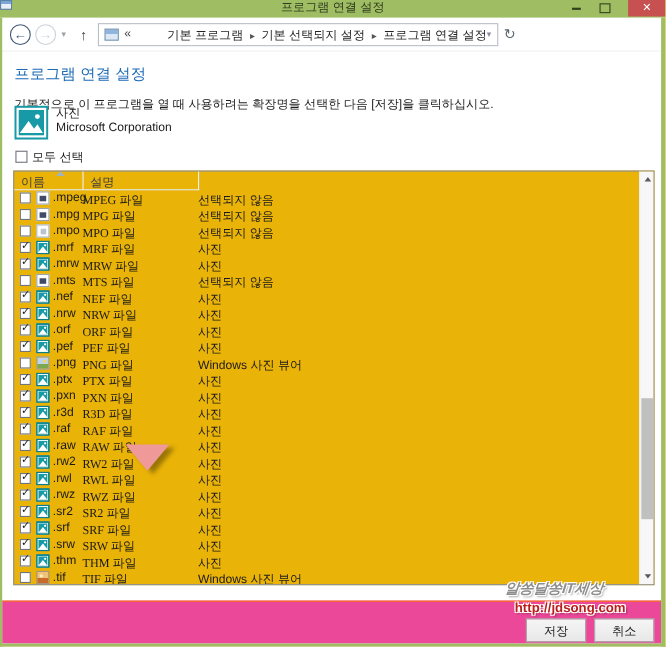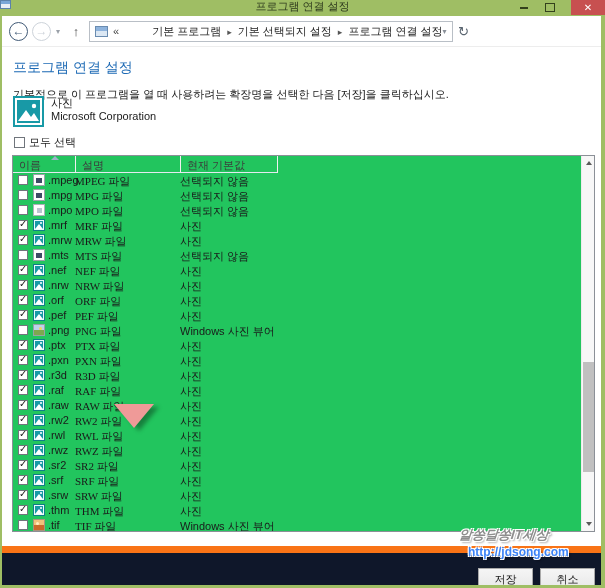--- a/index.html
+++ b/index.html
@@ -52,21 +52,21 @@
   .instruction { position:absolute; left:11px; top:40px; font-size:11px; color:#1a1a1a; }
   .app-block { position:absolute; left:11px; top:49px; display:flex; }
   .app-icon { width:31px; height:31px; flex:0 0 auto; }
   .app-meta { margin-left:7px; padding-top:1px; font-size:11px; line-height:13px; }
   .selall { position:absolute; left:12px; top:88px; display:flex; align-items:center; font-size:11px; }
   .cb { display:inline-block; width:11px; height:11px; border:1px solid #70757c; background:#fff; position:relative; flex:0 0 auto; }
   .cb.checked::after { content:"✓"; position:absolute; top:-3px; left:0; font-size:11px; font-weight:bold; color:#1c1c1c; }
   .selall .selall-label { margin-left:4px;text-align:center; }
 
   
-  .listbox { position:absolute; left:10px; top:108px; width:583px; height:377px; border:1px solid #8b9097; background:#22c55e; }
+  .listbox { position:absolute; left:10px; top:108px; width:583px; height:377px; border:1px solid #8b9097; background:#eab308; }
   .lheader { position:absolute; top:0; left:0; right:13px; height:17px; display:flex; font-size:11px; color:#3c3c3c; }
   .hcell { padding:2px 0 0 6px; border-right:1px solid #f0f0f0; border-bottom:1px solid #e4eaf1; position:relative; }
   .hc1 { width:63px; }
   .hc2 { width:105px; }
   .hc3 { width:97px; }
   .hrest { flex:1; border-right:none; border-bottom:none; }
   .sort-up { position:absolute; top:0; left:38px; width:0; height:0; border-left:4px solid transparent; border-right:4px solid transparent; border-bottom:4px solid #9db3c8; }
   .lrows { position:absolute; top:17px; left:0; right:13px; bottom:0; overflow:hidden; }
   .lrow { position:relative; height:15px; font-size:11px; }
   .lrow .cb { position:absolute; left:5px; top:2px; width:10px; height:10px; }
@@ -89,28 +89,28 @@
 
   
   .vscroll { position:absolute; top:0; right:0; bottom:0; width:13px; background:#f7f7f7; border-left:1px solid #ececec; }
   .sb-up, .sb-down { position:absolute; left:0; width:13px; height:14px; display:flex; align-items:center; justify-content:center; }
   .sb-up { top:0; } .sb-down { bottom:0; }
   .sb-up::after { content:""; border-left:3px solid transparent; border-right:3px solid transparent; border-bottom:4px solid #5a5a5a; }
   .sb-down::after { content:""; border-left:3px solid transparent; border-right:3px solid transparent; border-top:4px solid #5a5a5a; }
   .sb-thumb { position:absolute; left:1px; width:11px; top:206px; height:110px; background:#c0c0c0; }
 
   
-  .footer { position:absolute; left:0; right:0; bottom:0; height:39px; background:#0f172a; border-top:7px solid #f97316; }
+  .footer { position:absolute; left:0; right:0; bottom:0; height:39px; background:#ec4899; border-top:1px solid #f97316; }
   .btn { position:absolute; top:15px; height:22px; width:55px; font-size:11px; background:linear-gradient(180deg,#f5f5f5,#e8e8e8); border:1px solid #a9a9a9; display:flex; align-items:center; justify-content:center; color:#1a1a1a; }
   .btn-save { left:476px; }
   .btn-cancel { left:538px; }
 
   
   .watermark1 { position:absolute; left:459px; top:526px; font-size:13px; font-weight:bold; font-style:italic; color:#8e8e8e; text-shadow:1px 1px 0 #fff,-1px -1px 0 #fff,1px -1px 0 #fff,-1px 1px 0 #fff, 2px 2px 2px rgba(0,0,0,.35); transform:skewX(-6deg); z-index:8; white-space:nowrap; }
-  .watermark2 { position:absolute; left:468px; top:545px; font-size:12px; font-weight:bold; color:#3b82f6; text-shadow:1px 1px 0 #fff,-1px -1px 0 #fff,1px -1px 0 #fff,-1px 1px 0 #fff, 2px 2px 2px rgba(0,0,0,.35); z-index:8; white-space:nowrap; }
+  .watermark2 { position:absolute; left:468px; top:545px; font-size:12px; font-weight:bold; color:#b91c1c; text-shadow:1px 1px 0 #fff,-1px -1px 0 #fff,1px -1px 0 #fff,-1px 1px 0 #fff, 2px 2px 2px rgba(0,0,0,.35); z-index:8; white-space:nowrap; }
   .pointer-tri { position:absolute; left:114px; top:404px; width:0; height:0; border-left:20px solid transparent; border-right:20px solid transparent; border-top:24px solid #ef9a98; filter:drop-shadow(5px 3px 2px rgba(0,0,0,.35)); z-index:7; }
 </style>
 </head>
 <body>
 
 <div class="titlebar">
   <div class="win-corner-icon"></div>
   <div class="title-text">프로그램 연결 설정</div>
   <div class="cap-btn cap-min">
       <span></span>
@@ -170,21 +170,20 @@
     <span class="selall-label">모두 선택</span>
   </div>
 
   <div class="listbox">
     <div class="lheader">
       <div class="hcell hc1">
         <span>이름</span>
         <span class="sort-up"></span>
       </div>
       <div class="hcell hc2"><span>설명</span></div>
-      <div class="hcell hc3"><span>현재 기본값</span></div>
       <div class="hcell hrest"></div>
     </div>
     <div class="lrows" id="rows">
         <div class="lrow">
           <span class="cb"></span>
           <span class="ficon icon-movie"></span>
           <span class="ext">.mpeg</span>
           <span class="desc">MPEG 파일</span>
           <span class="defv">선택되지 않음</span>
         </div>

